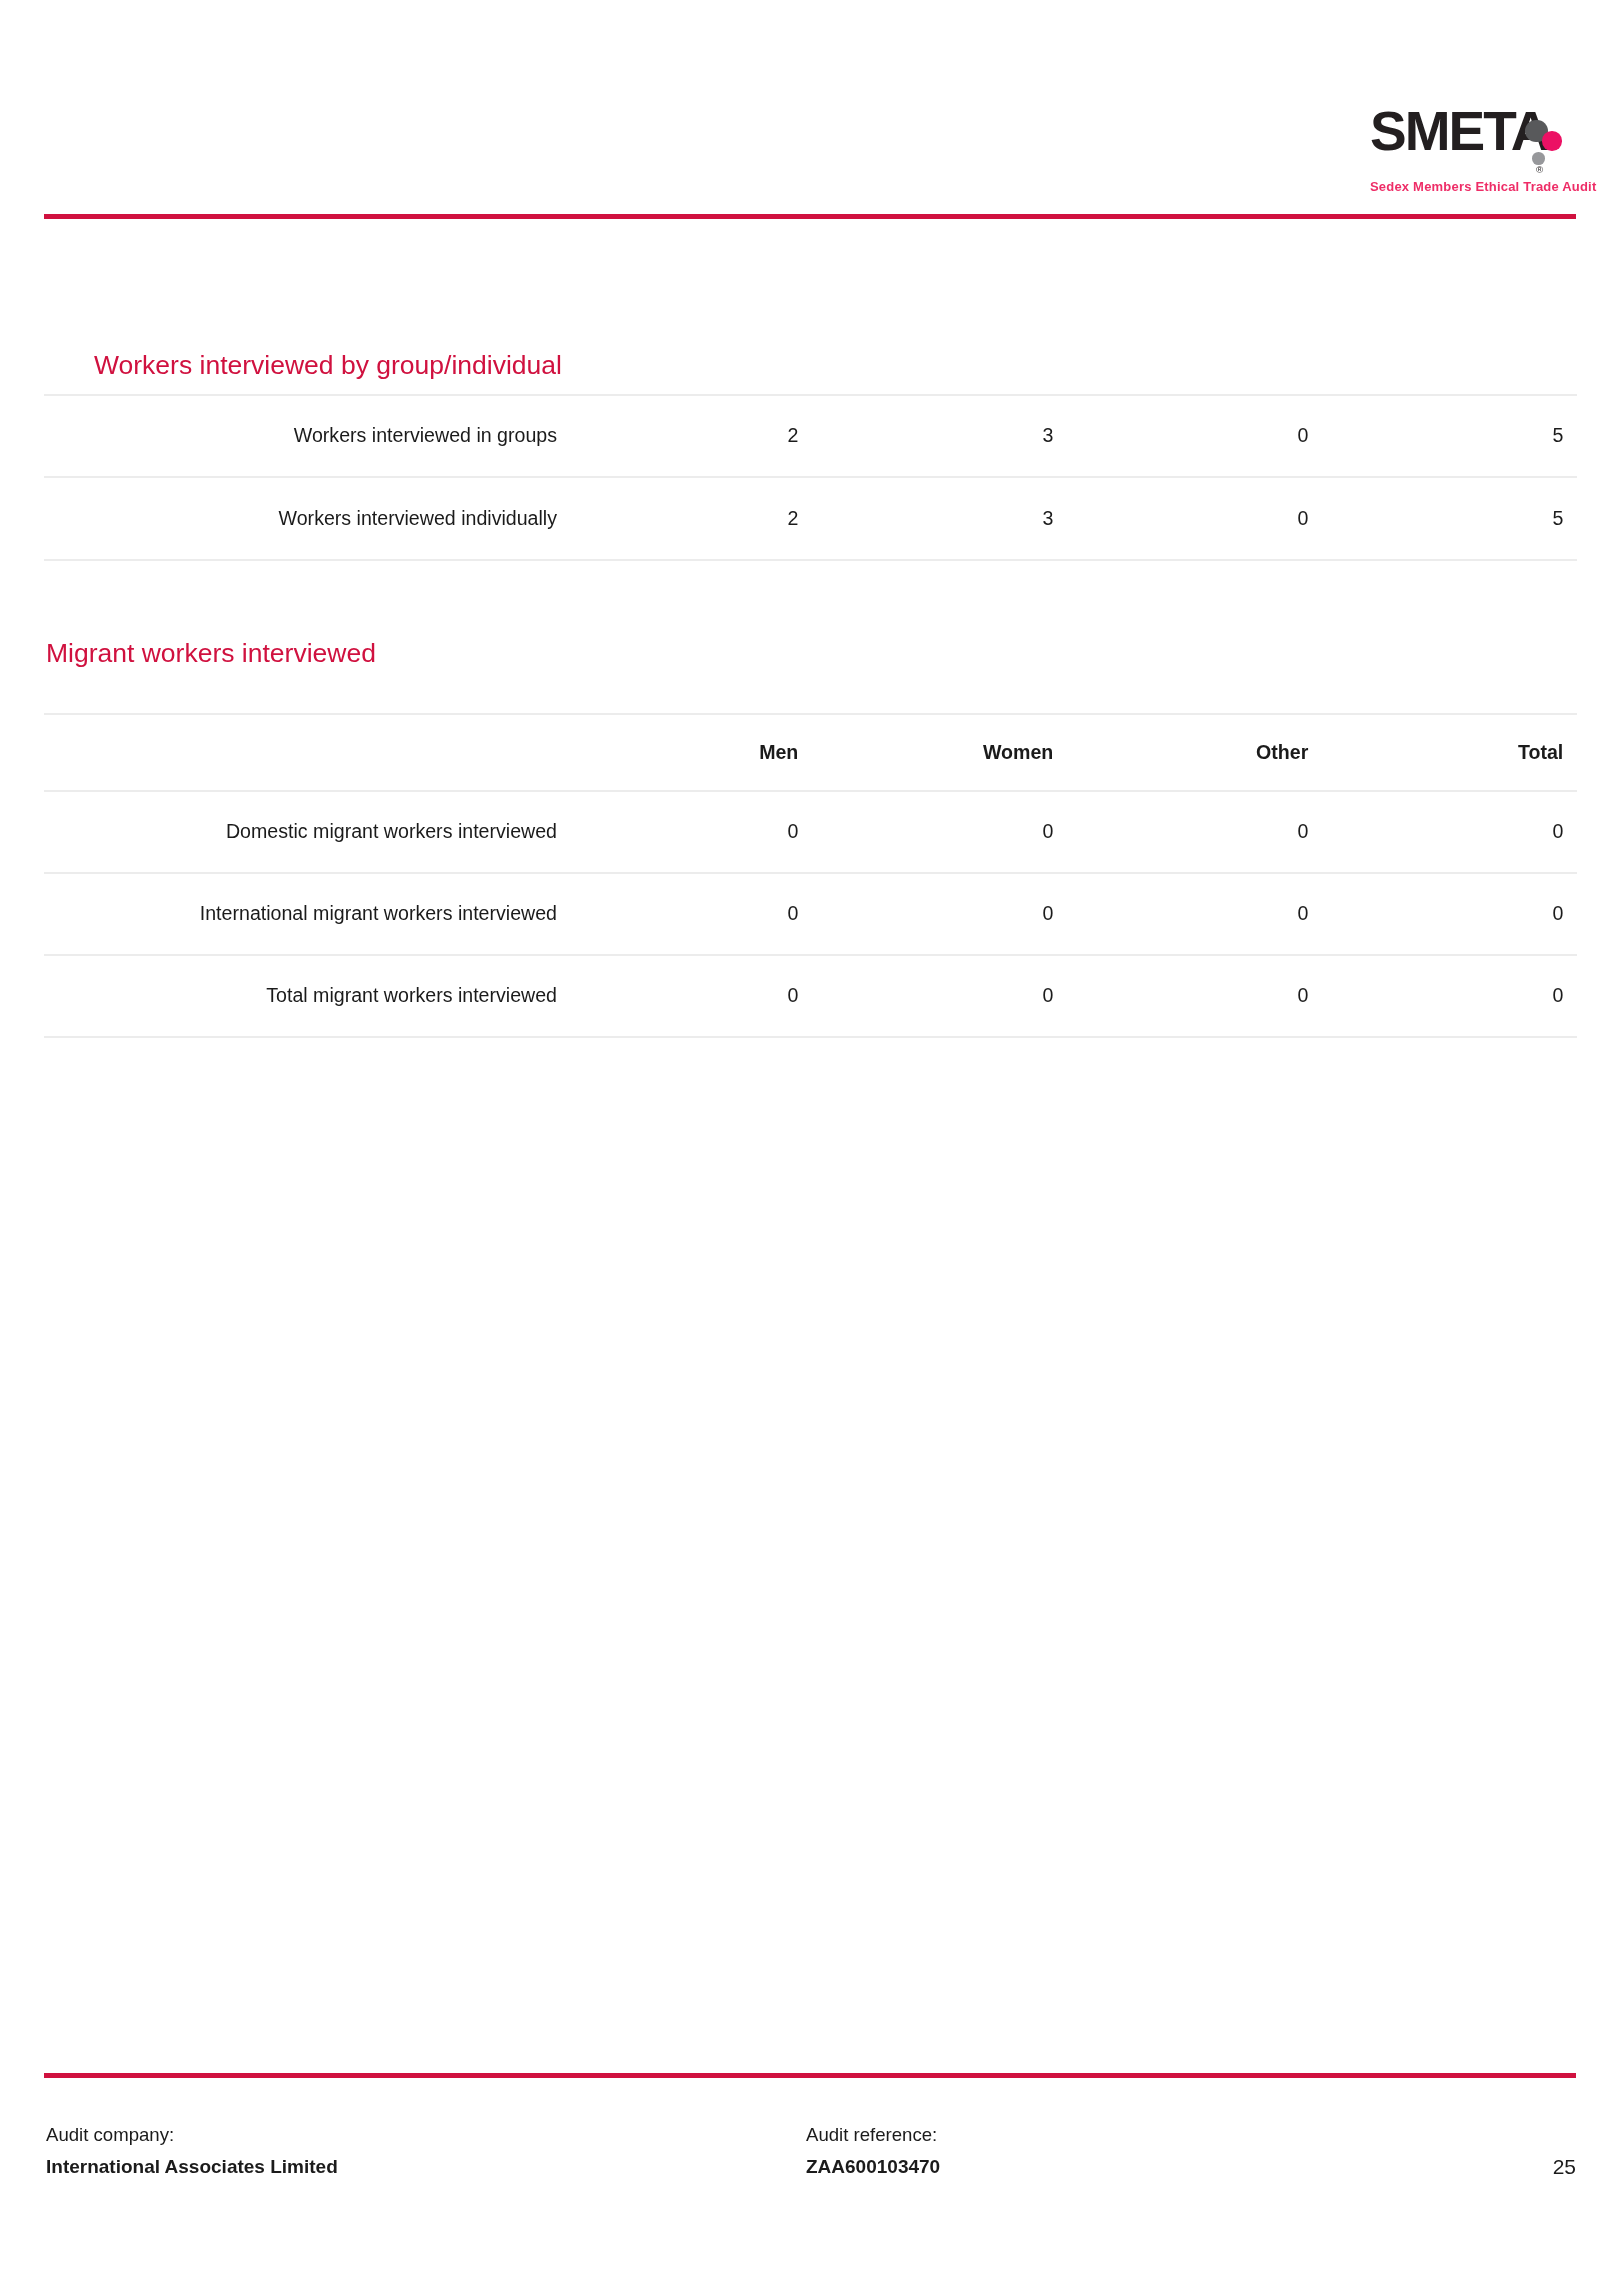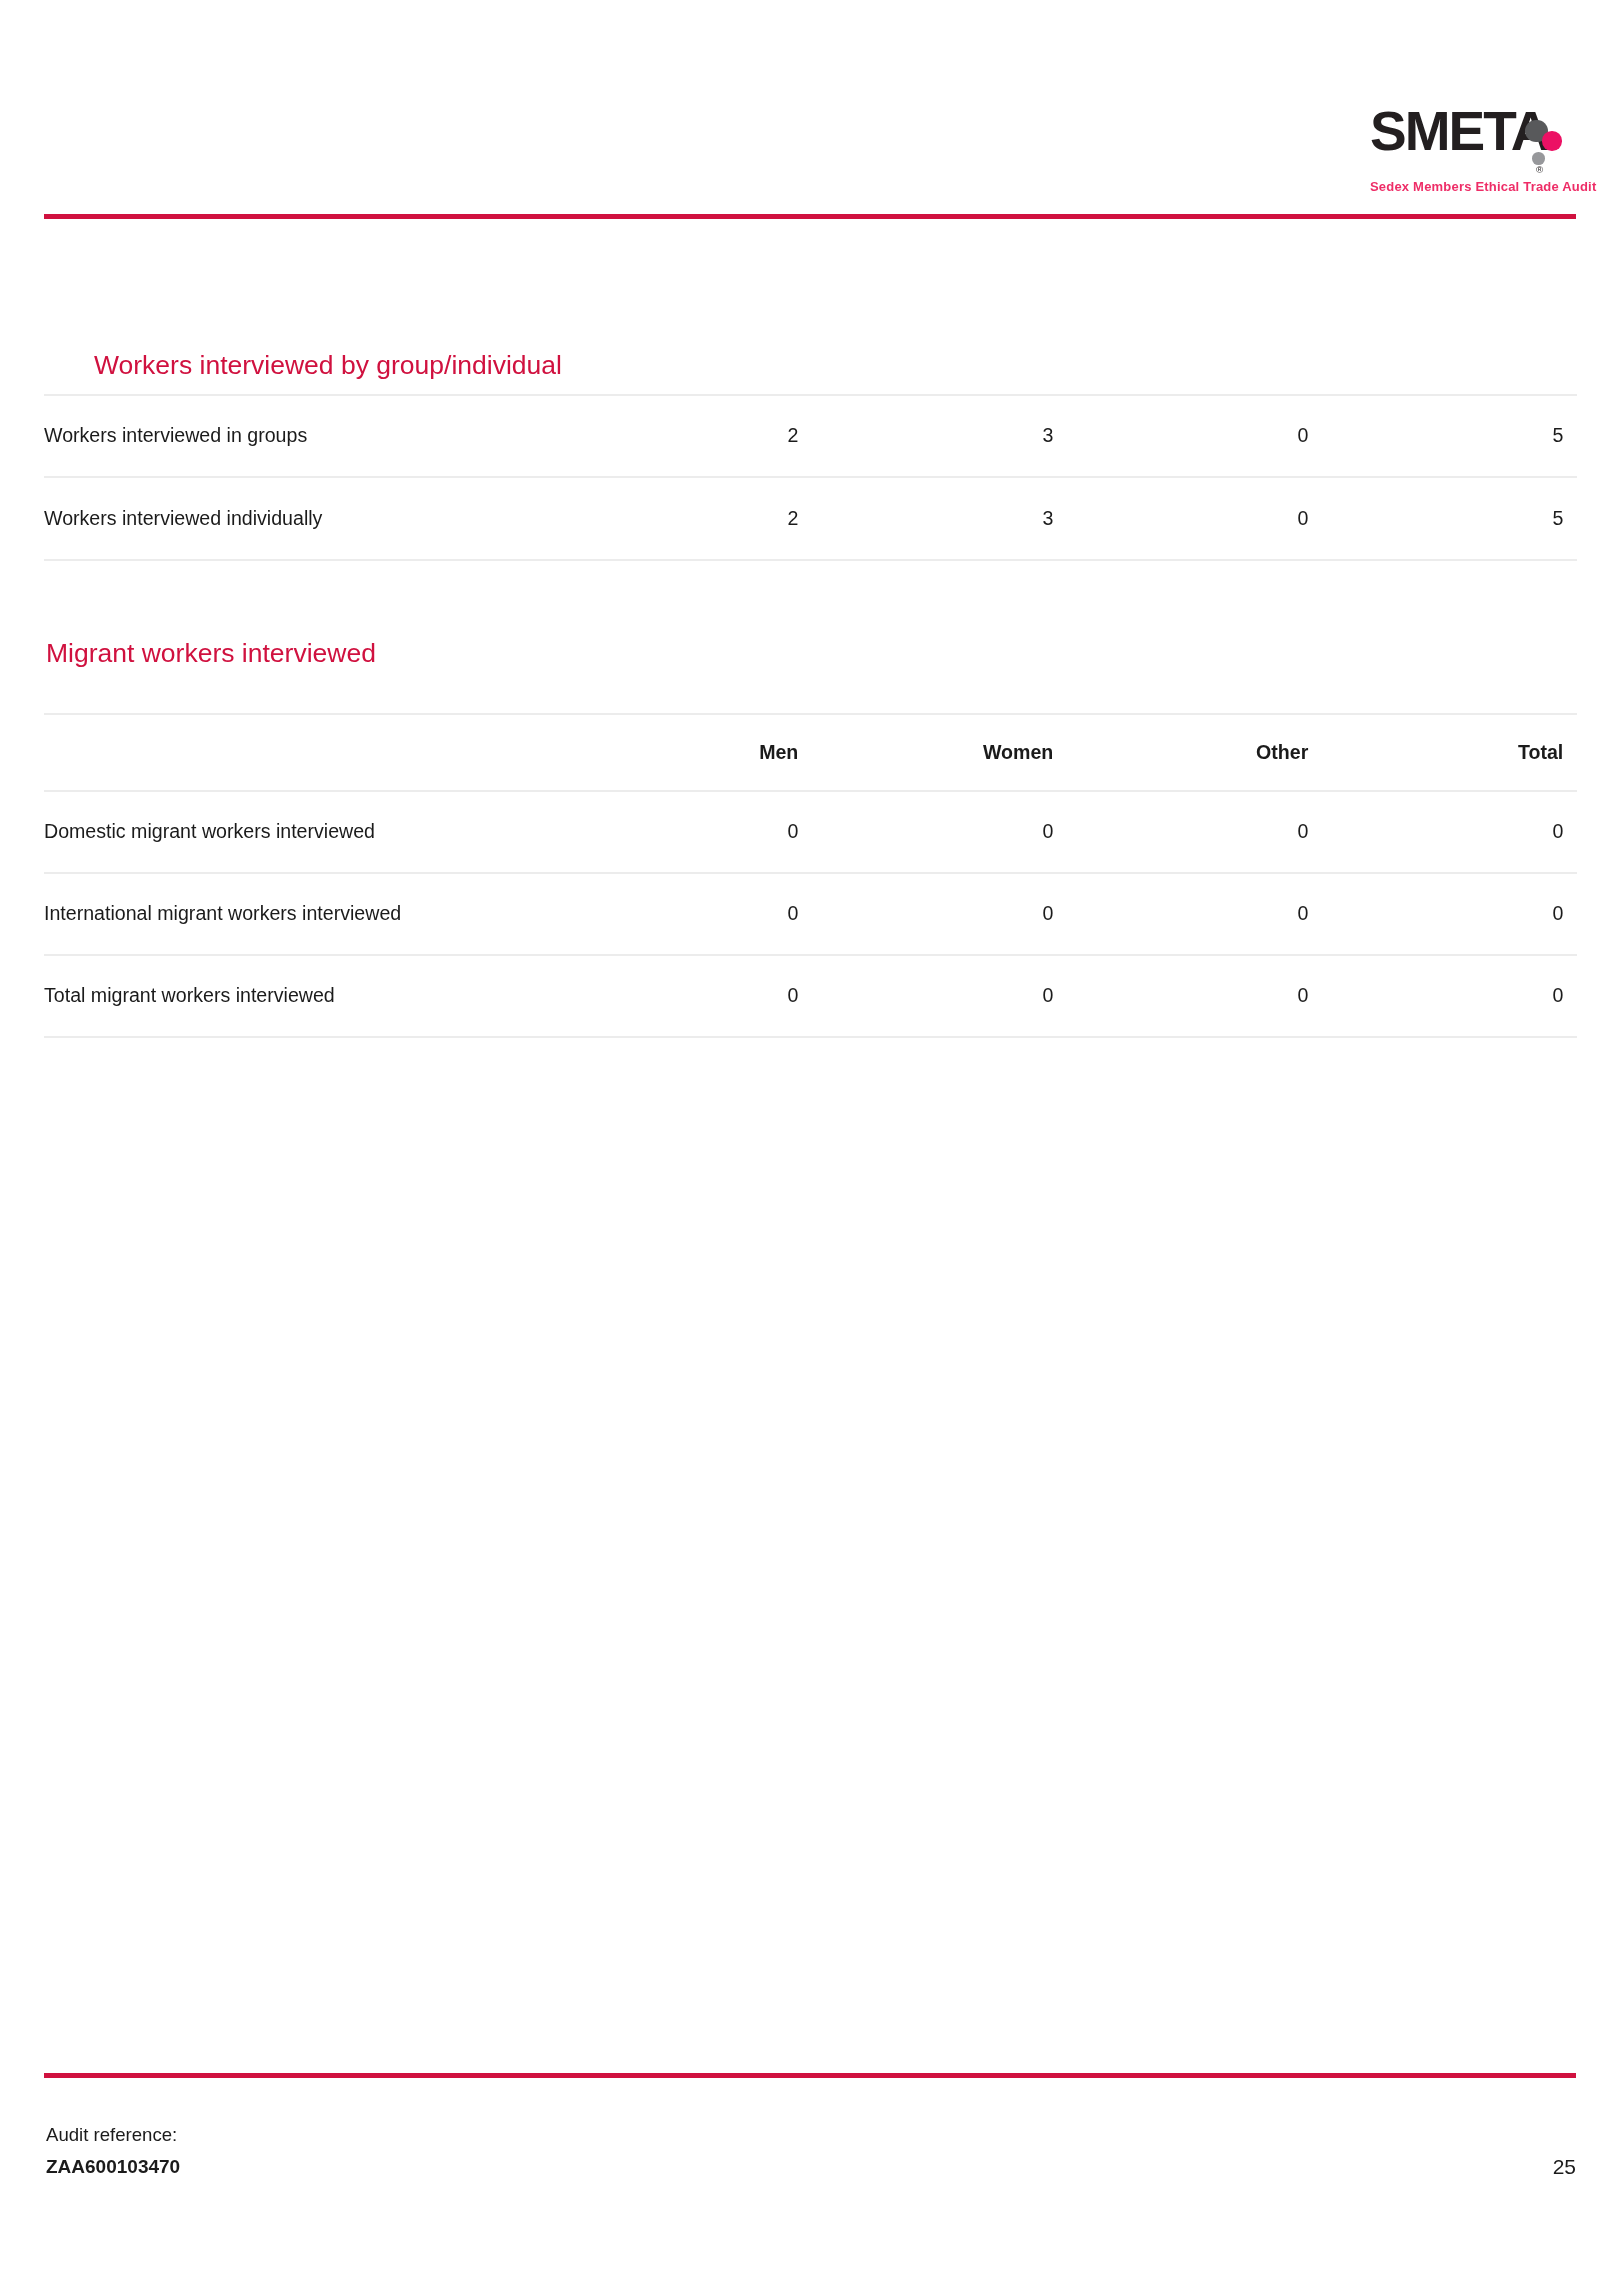--- a/index.html
+++ b/index.html
@@ -34,21 +34,21 @@
   
   .tbl{position:absolute;left:44px;width:1532px;border-collapse:collapse;
        table-layout:fixed;}
   .tbl-1{top:394px;}
   .tbl-2{top:713px;}
   .c-lbl{width:513px;}
   .c-num{width:255px;}
   .tbl tr{border-top:2px solid #ececec;}
   .tbl tbody tr:last-child{border-bottom:2px solid #ececec;}
   .tbl td,.tbl th{font-size:19.6px;line-height:25.5px;vertical-align:top;}
-  .tbl .lbl{text-align:left;padding:27.4px 0;font-weight:400;}
+  .tbl .lbl{text-align:right;padding:27.4px 0;font-weight:400;}
   .tbl .lbl span{display:inline-block;max-width:387px;}
   .tbl td.num{text-align:right;padding:27.4px 13.7px 27.4px 0;font-weight:400;}
   .tbl th.num{text-align:right;padding:24.5px 13.7px 24.5px 0;font-weight:600;}
 
   
   .footer{position:absolute;left:46px;top:2123px;width:1530px;}
   .fcols{display:flex;}
   .fcol-1{width:760px;}
   .fcol-2{width:295px;}
   .fcol-3{flex:1;}
@@ -139,20 +139,24 @@
         <td class="num">0</td>
         <td class="num">0</td>
       </tr>
     </tbody>
   </table>
 
   <div class="rule rule-footer"></div>
 
   <div class="footer" style="position:absolute;">
     <div class="fcols">
+      <div class="fcol-1">
+        <div class="flabel">Audit company:</div>
+        <div class="fvalue">International Associates Limited</div>
+      </div>
       <div class="fcol-2">
         <div class="flabel">Audit reference:</div>
         <div class="fvalue">ZAA600103470</div>
       </div>
     </div>
     <div class="page-num">25</div>
   </div>
 
 </div>
 

